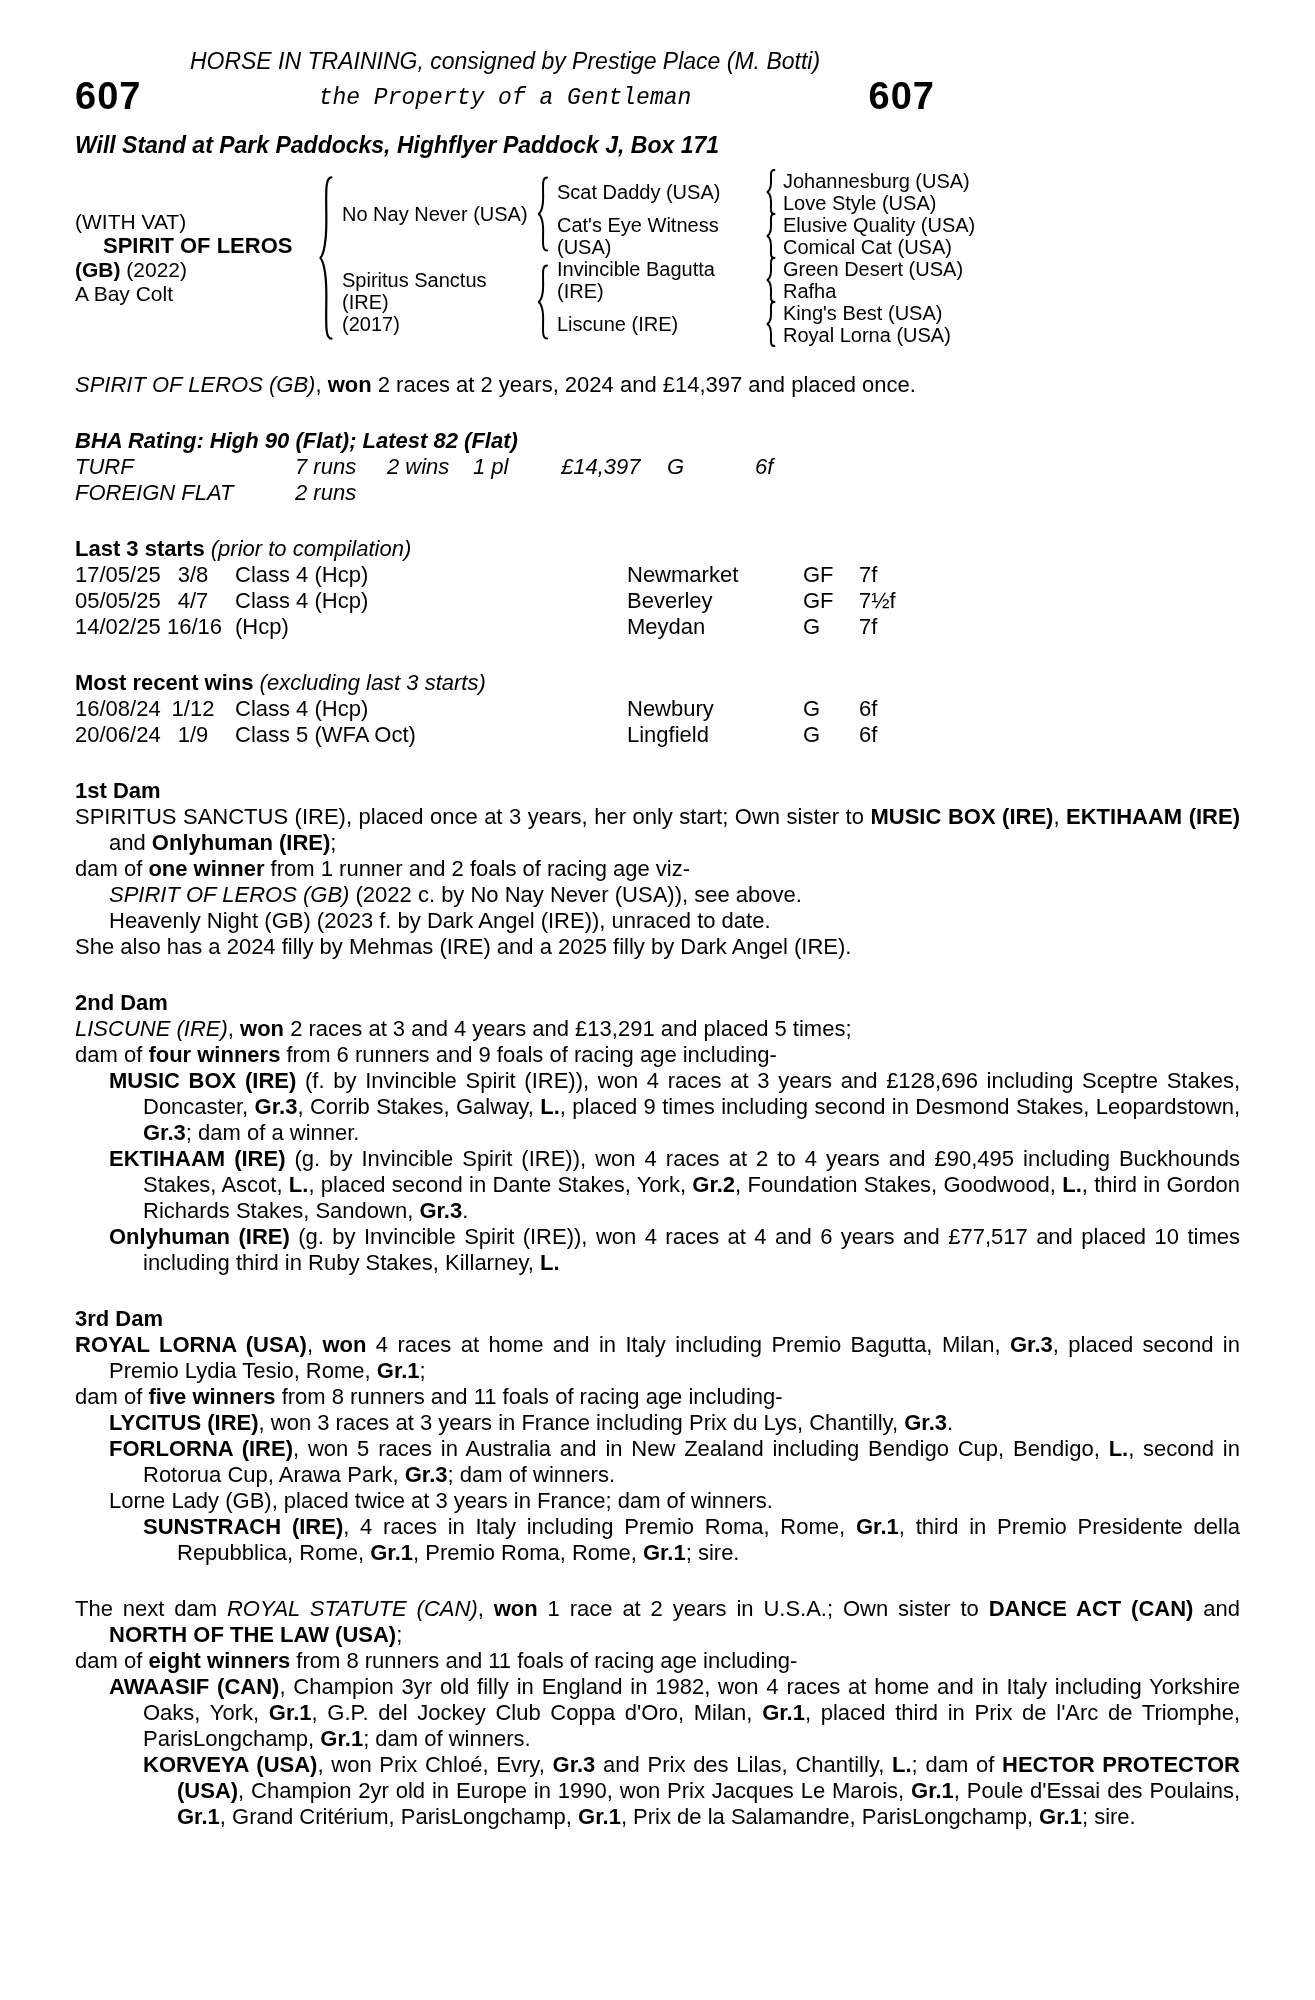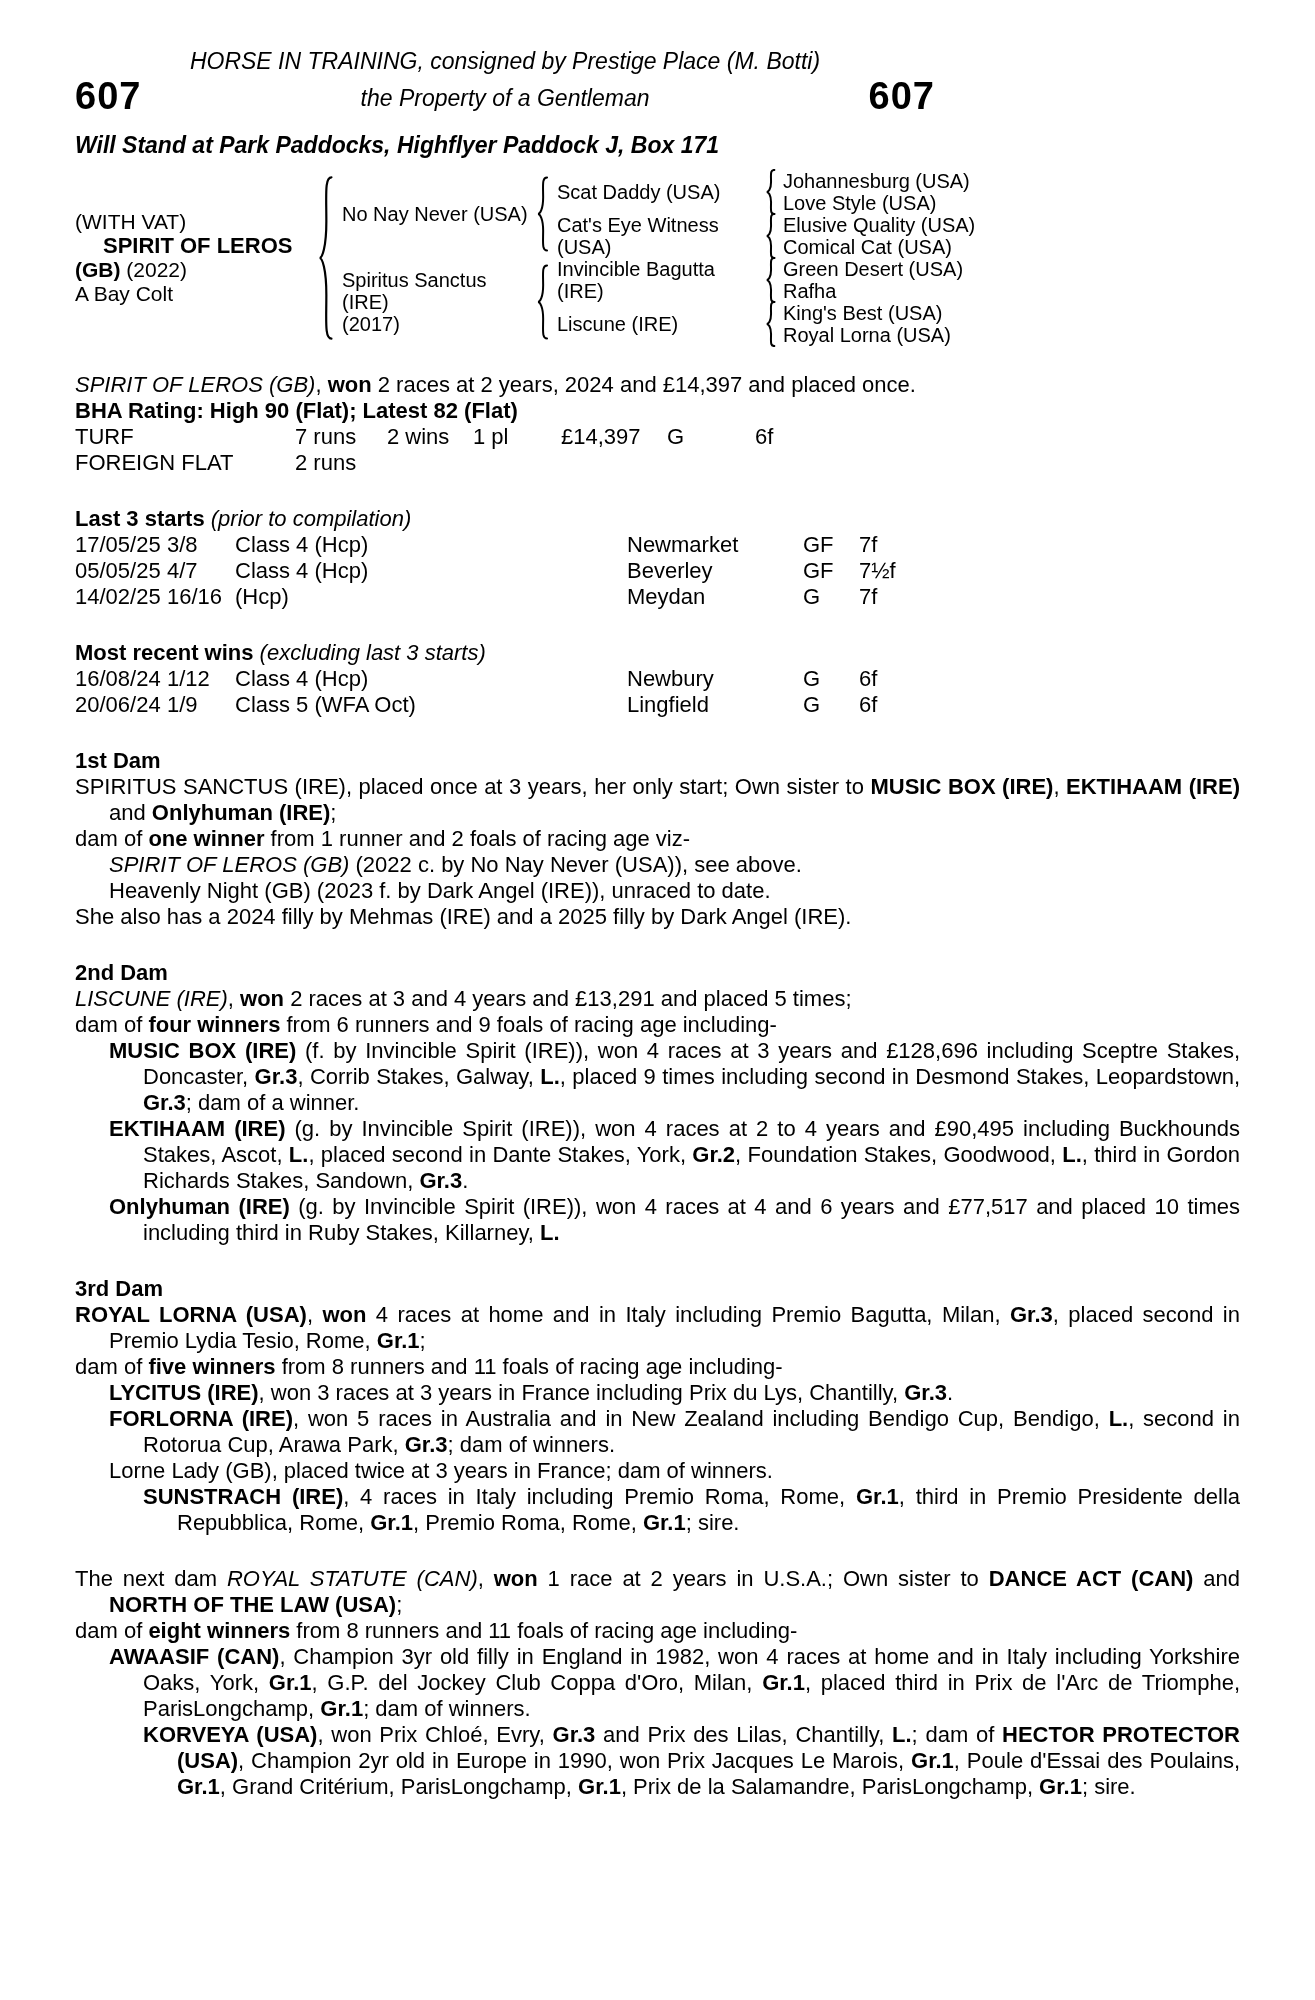--- a/index.html
+++ b/index.html
@@ -11,46 +11,46 @@
   p{margin:0;text-align:justify;}
   .fb{font-weight:bold;}
   .fi{font-style:italic;}
 
   
   .consign{width:860px;text-align:center;font-style:italic;font-size:23px;line-height:26px;}
   .lotline{position:relative;width:860px;height:44px;margin-top:2px;}
   .lot{position:absolute;top:-2px;font-weight:bold;font-size:38px;line-height:44px;letter-spacing:1px;}
   .lot.left{left:0;}
   .lot.right{right:0;}
-  .property{width:100%;text-align:center;font-style:italic;font-size:23px;line-height:44px;}
+  .property{width:100%;text-align:center;font-style:italic;font-size:23px;line-height:44px;font-family:Liberation Mono, monospace;}
   .stand{margin-top:12px;font-weight:bold;font-size:23px;line-height:26px;font-style:italic;}
 
   
   .pedigree{display:flex;align-items:center;margin-top:12px;}
   .ped-left{width:240px;font-size:21px;line-height:24px;}
   .ped-left .pname{font-size:22px;margin-left:28px;}
   .br{flex:none;display:block;}
   .brace-xl{width:17px;height:168px;margin:0 8px 0 2px;}
   .brace-m{width:13px;height:76px;margin:0 8px 0 2px;}
   .brace-s{width:11px;height:46px;margin:0 7px 0 2px;}
   .halves{display:flex;flex-direction:column;}
   .half{display:flex;align-items:center;height:88px;}
   .g1{width:192px;font-size:20px;line-height:22px;white-space:pre-line;}
   .units{display:flex;flex-direction:column;}
   .unit{display:flex;align-items:center;height:44px;}
   .g2{width:206px;font-size:20px;line-height:22px;white-space:pre-line;}
   .g3{width:205px;font-size:20px;line-height:22px;}
 
   
   .summary{margin-top:26px;}
-  .bha{}
+  .bha{margin-top:30px;font-style:italic;}
   .bha-row{display:grid;grid-template-columns:220px 92px 86px 88px 106px 88px 1fr;}
   .tbl-block{margin-top:30px;}
   .race-row{display:grid;grid-template-columns:92px 52px 16px 392px 176px 56px 1fr;}
-  .cell-pos{text-align:left;}
+  .cell-pos{text-align:center;}
   .dam{margin-top:30px;}
   .sec-h{font-weight:bold;}
   .p0{padding-left:34px;text-indent:-34px;}
   .p1{padding-left:68px;text-indent:-34px;}
   .p2{padding-left:102px;text-indent:-34px;}
 </style>
 </head>
 <body>
 
 <div id="page">

